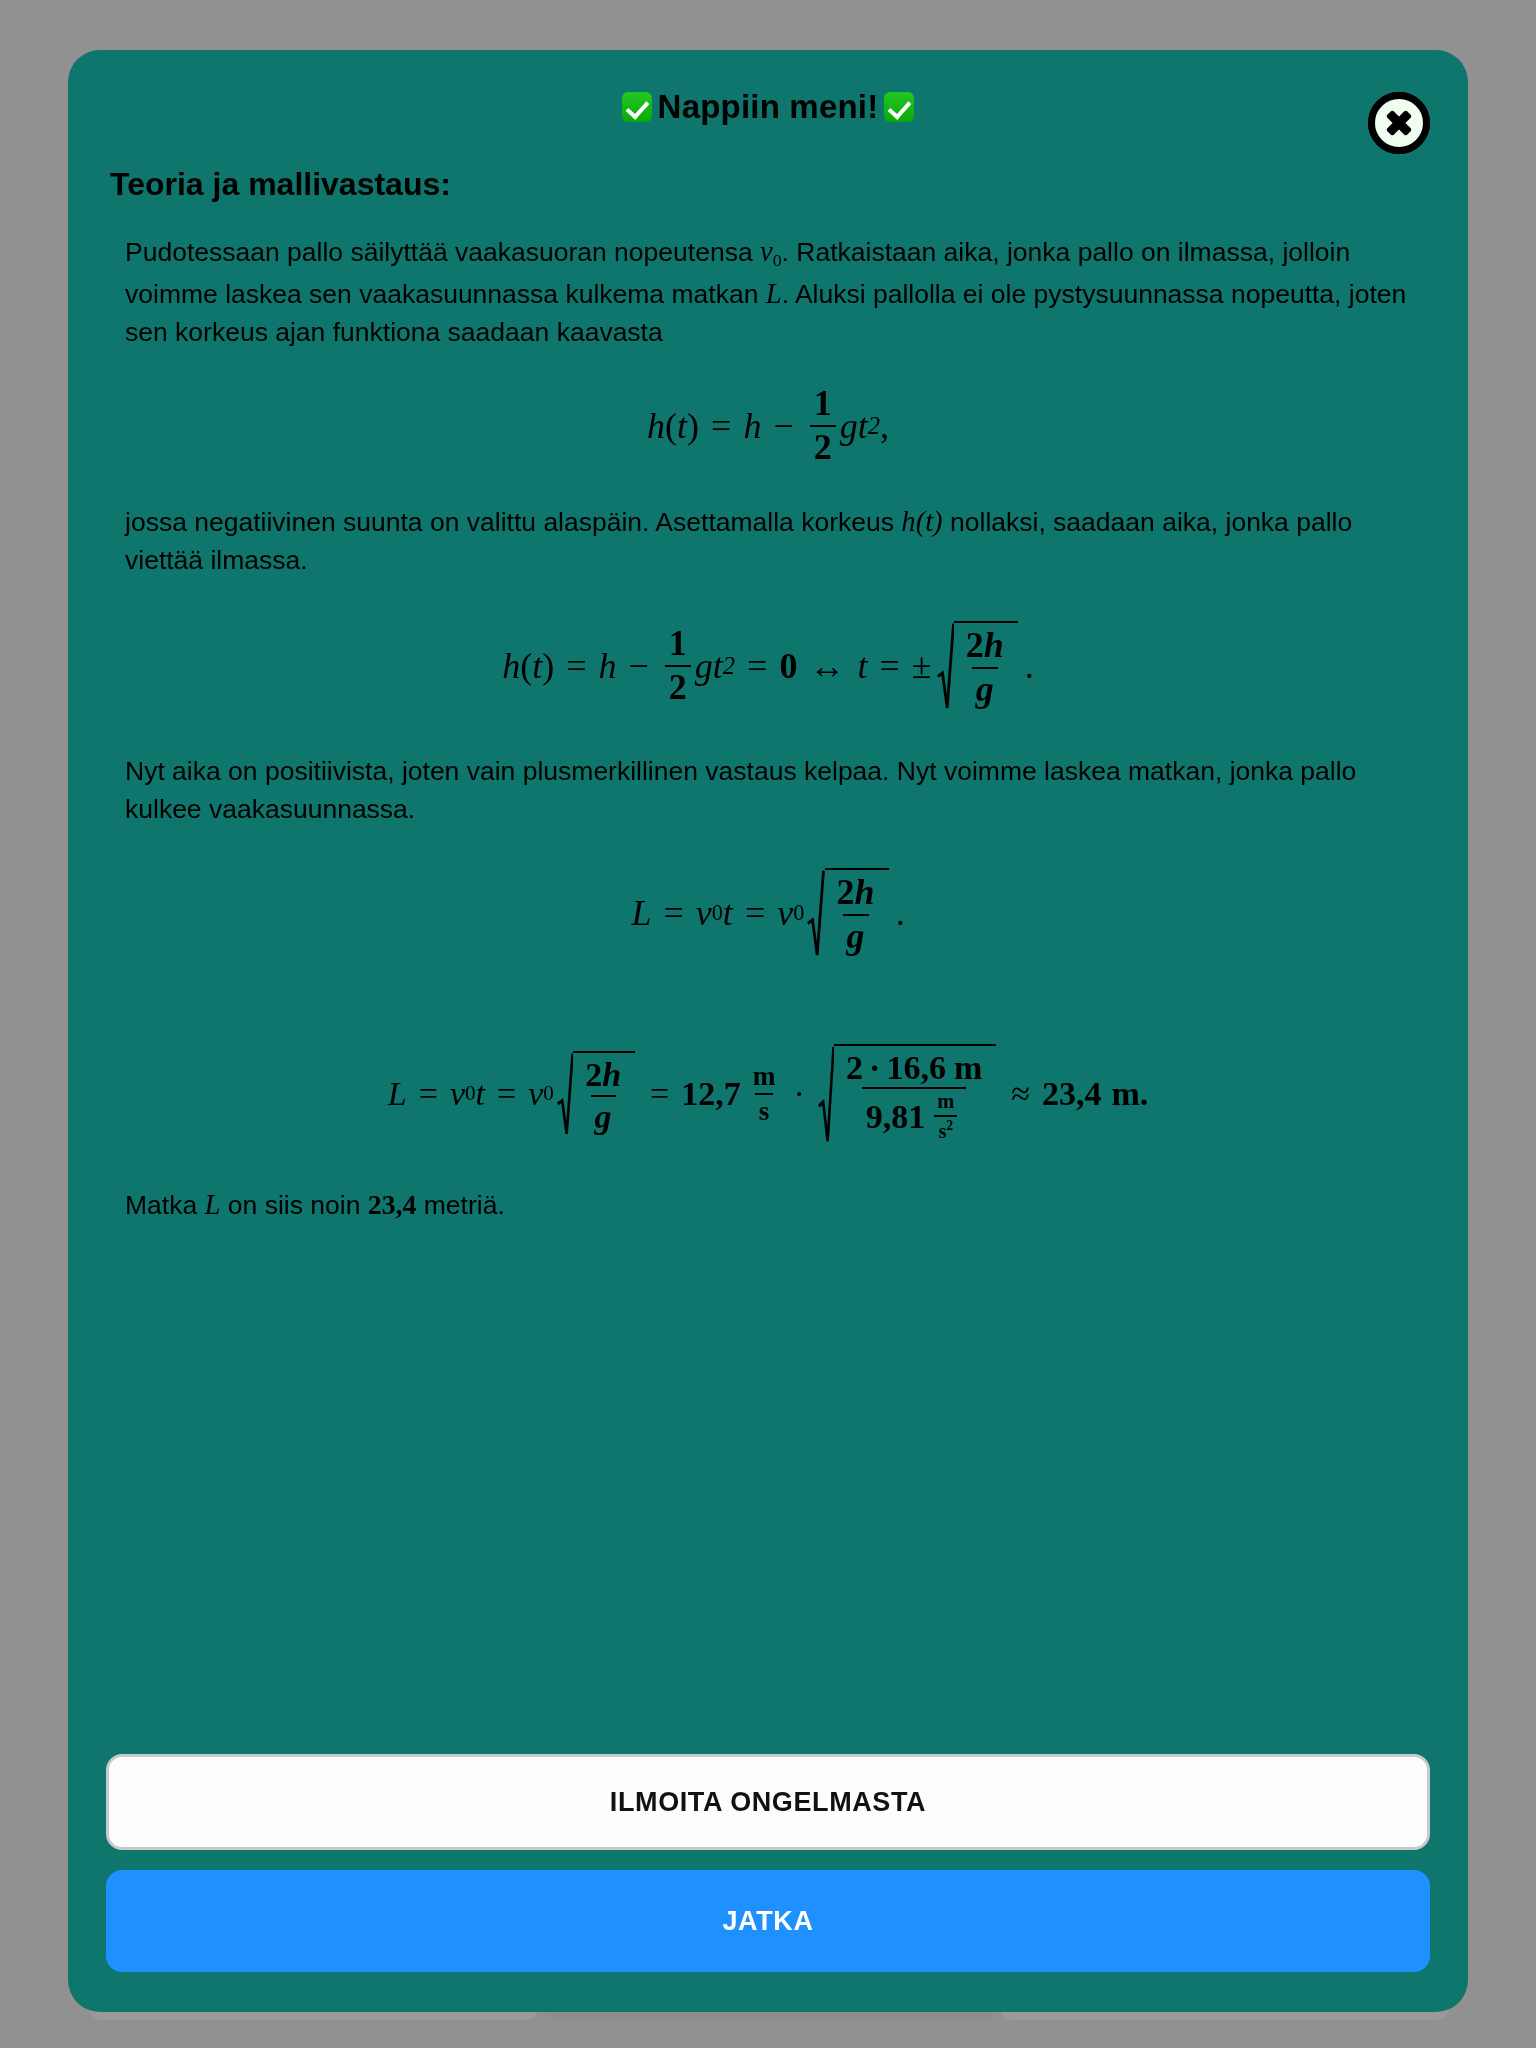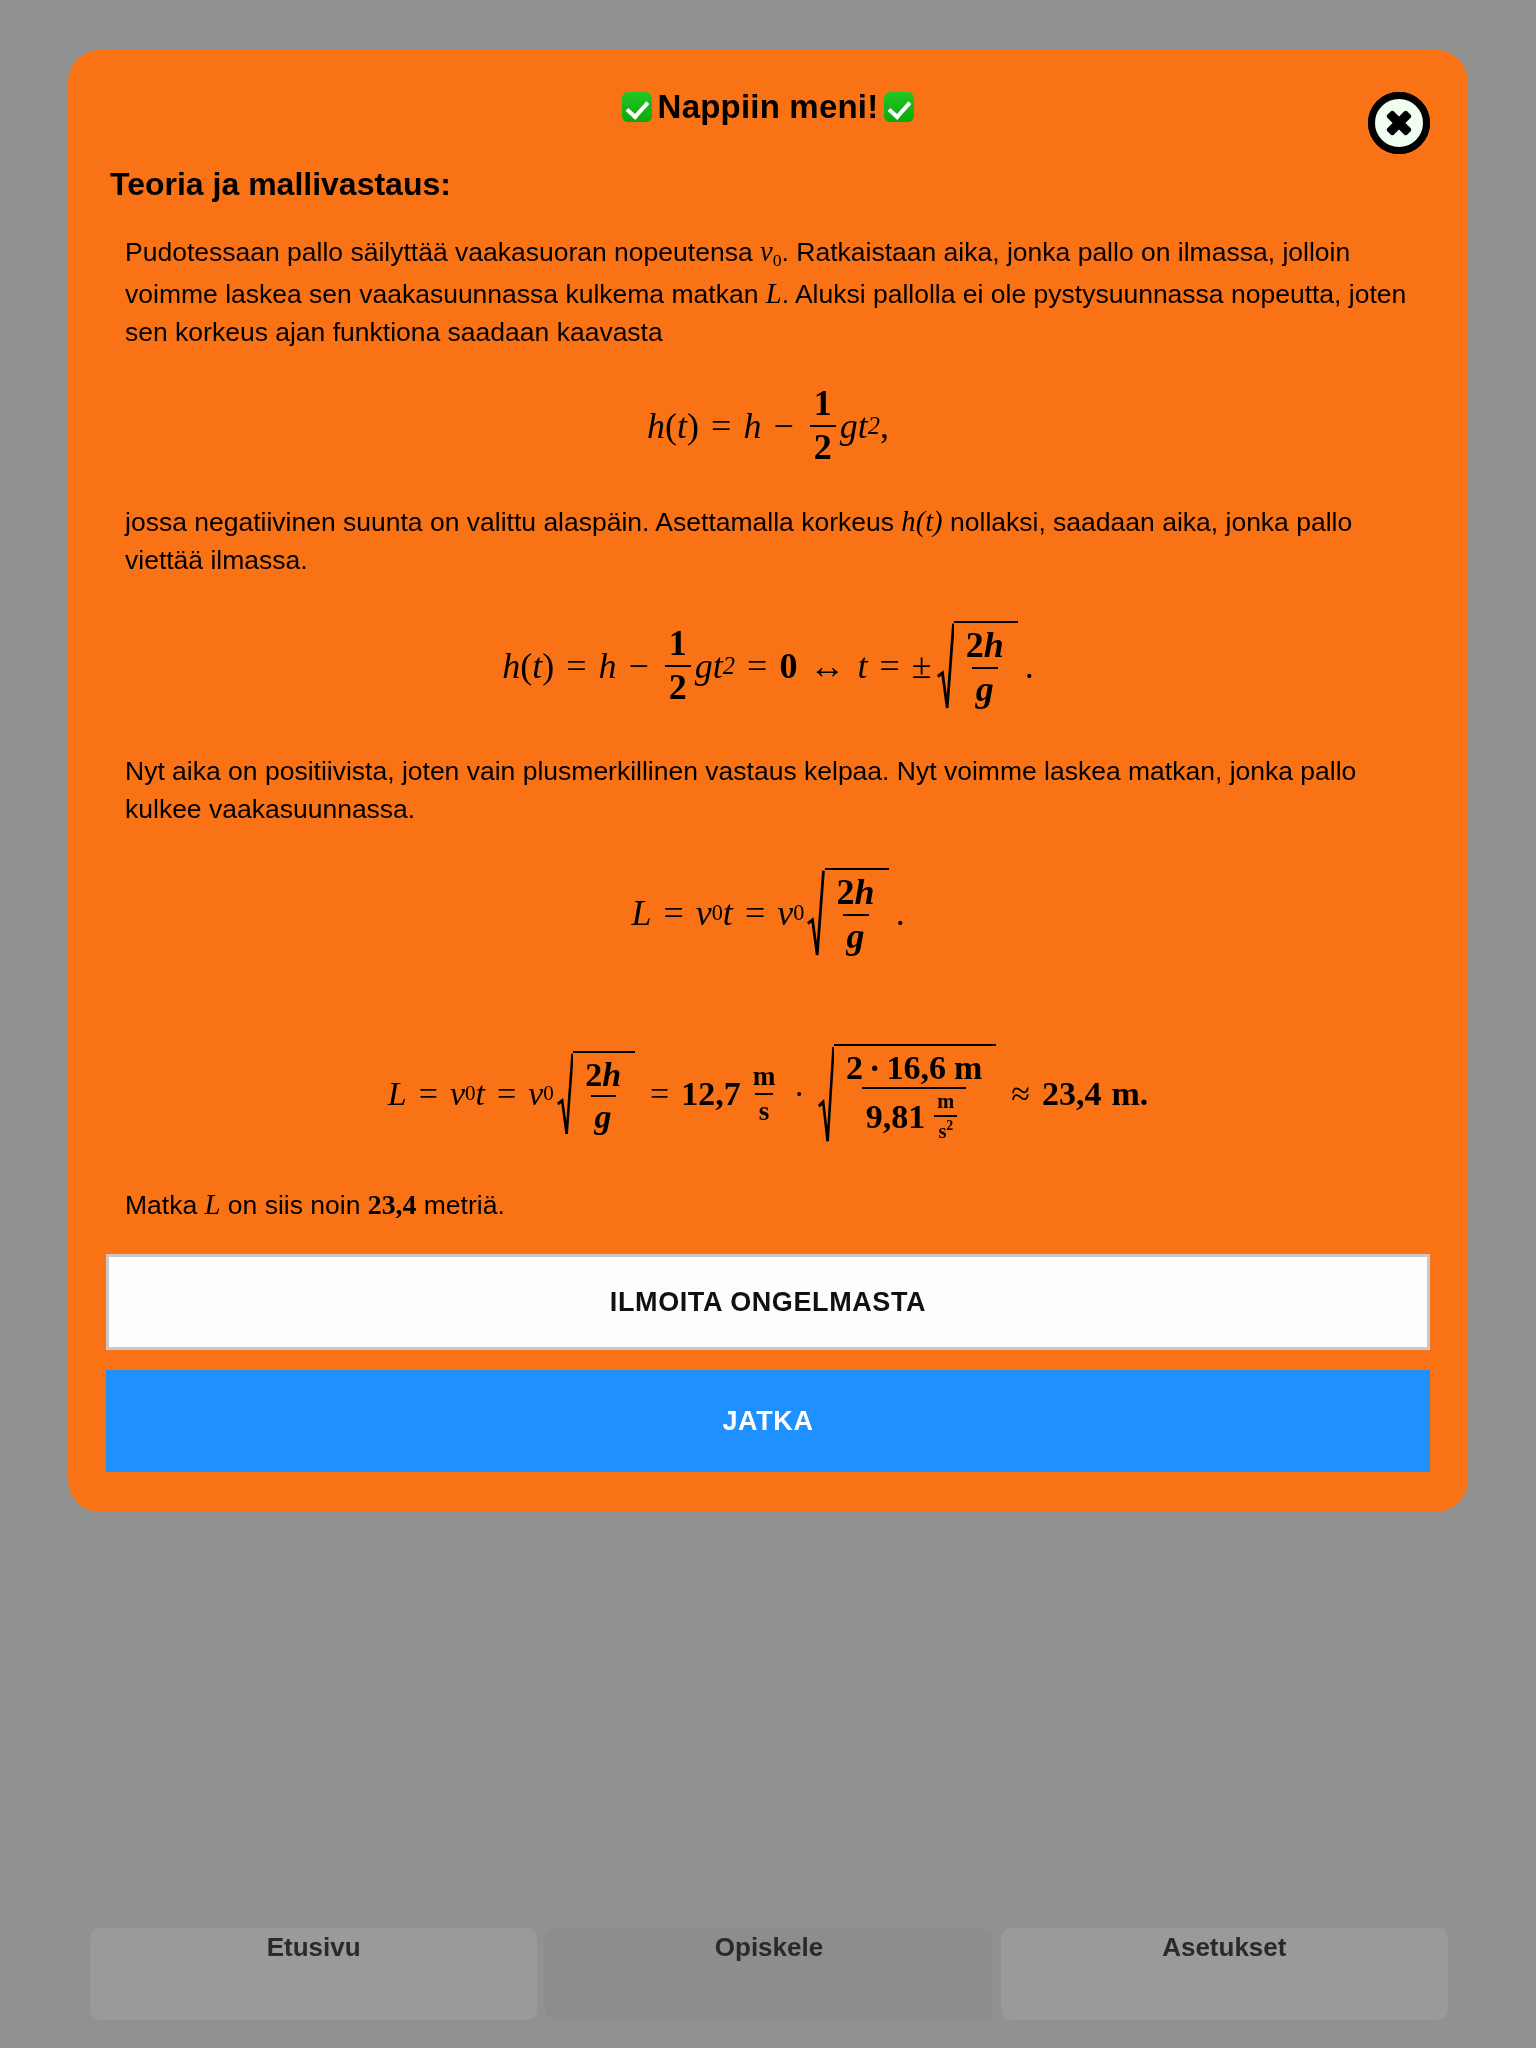--- a/index.html
+++ b/index.html
@@ -46,22 +46,22 @@
     color: #2a2a2a;
   }
   .tabbar-item.active { background: #8d8d8c; }
 
   
   .modal {
     position: absolute;
     left: 68px;
     top: 50px;
     width: 1400px;
-    height: 1462px;
-    background: #f97316;
+    height: 1962px;
+    background: #0f766e;
     border-radius: 32px;
     overflow: hidden;
     display: flex;
     flex-direction: column;
   }
 
   .modal-header {
     position: relative;
     height: 98px;
     flex: 0 0 auto;
@@ -209,21 +209,21 @@
 
   
   .modal-footer {
     flex: 0 0 auto;
     padding: 0 38px 40px;
   }
 
   .btn {
     display: block;
     width: 100%;
-    border-radius: 0;
+    border-radius: 16px;
     font-family: "Liberation Sans", sans-serif;
     font-size: 27px;
     font-weight: bold;
     letter-spacing: 0.6px;
     cursor: pointer;
     text-align: center;
   }
 
   .btn-report {
     height: 96px;

